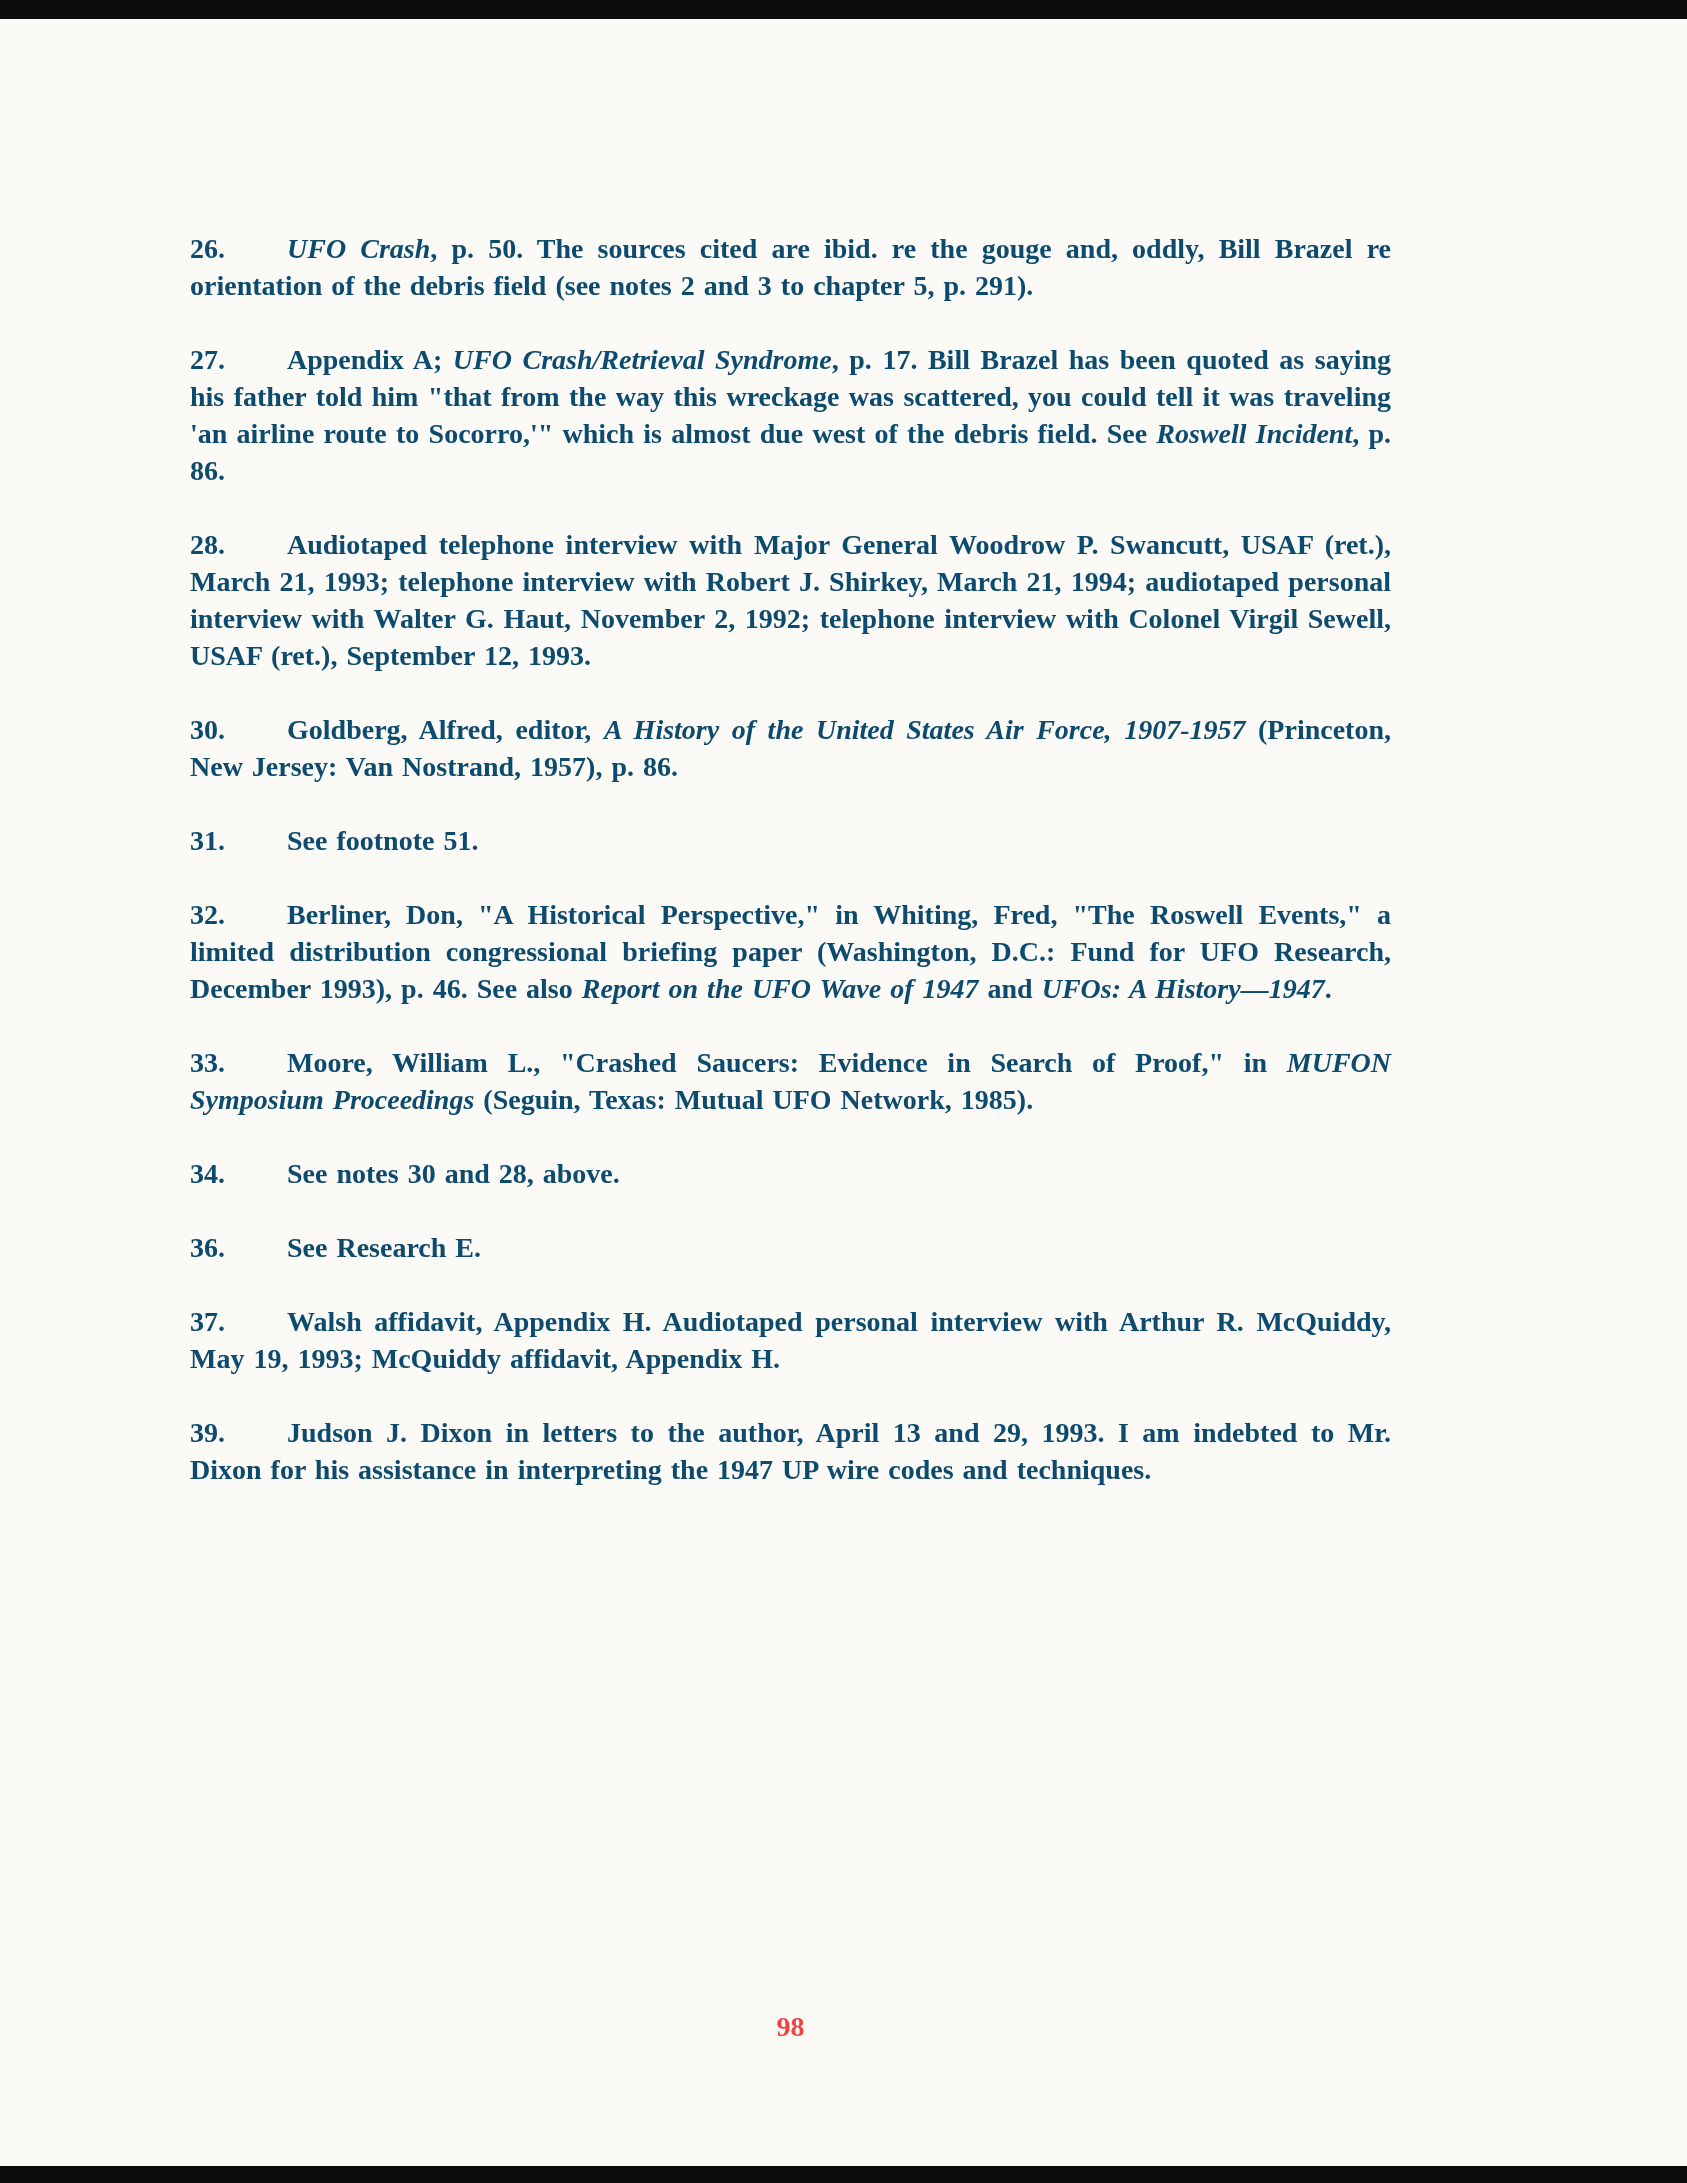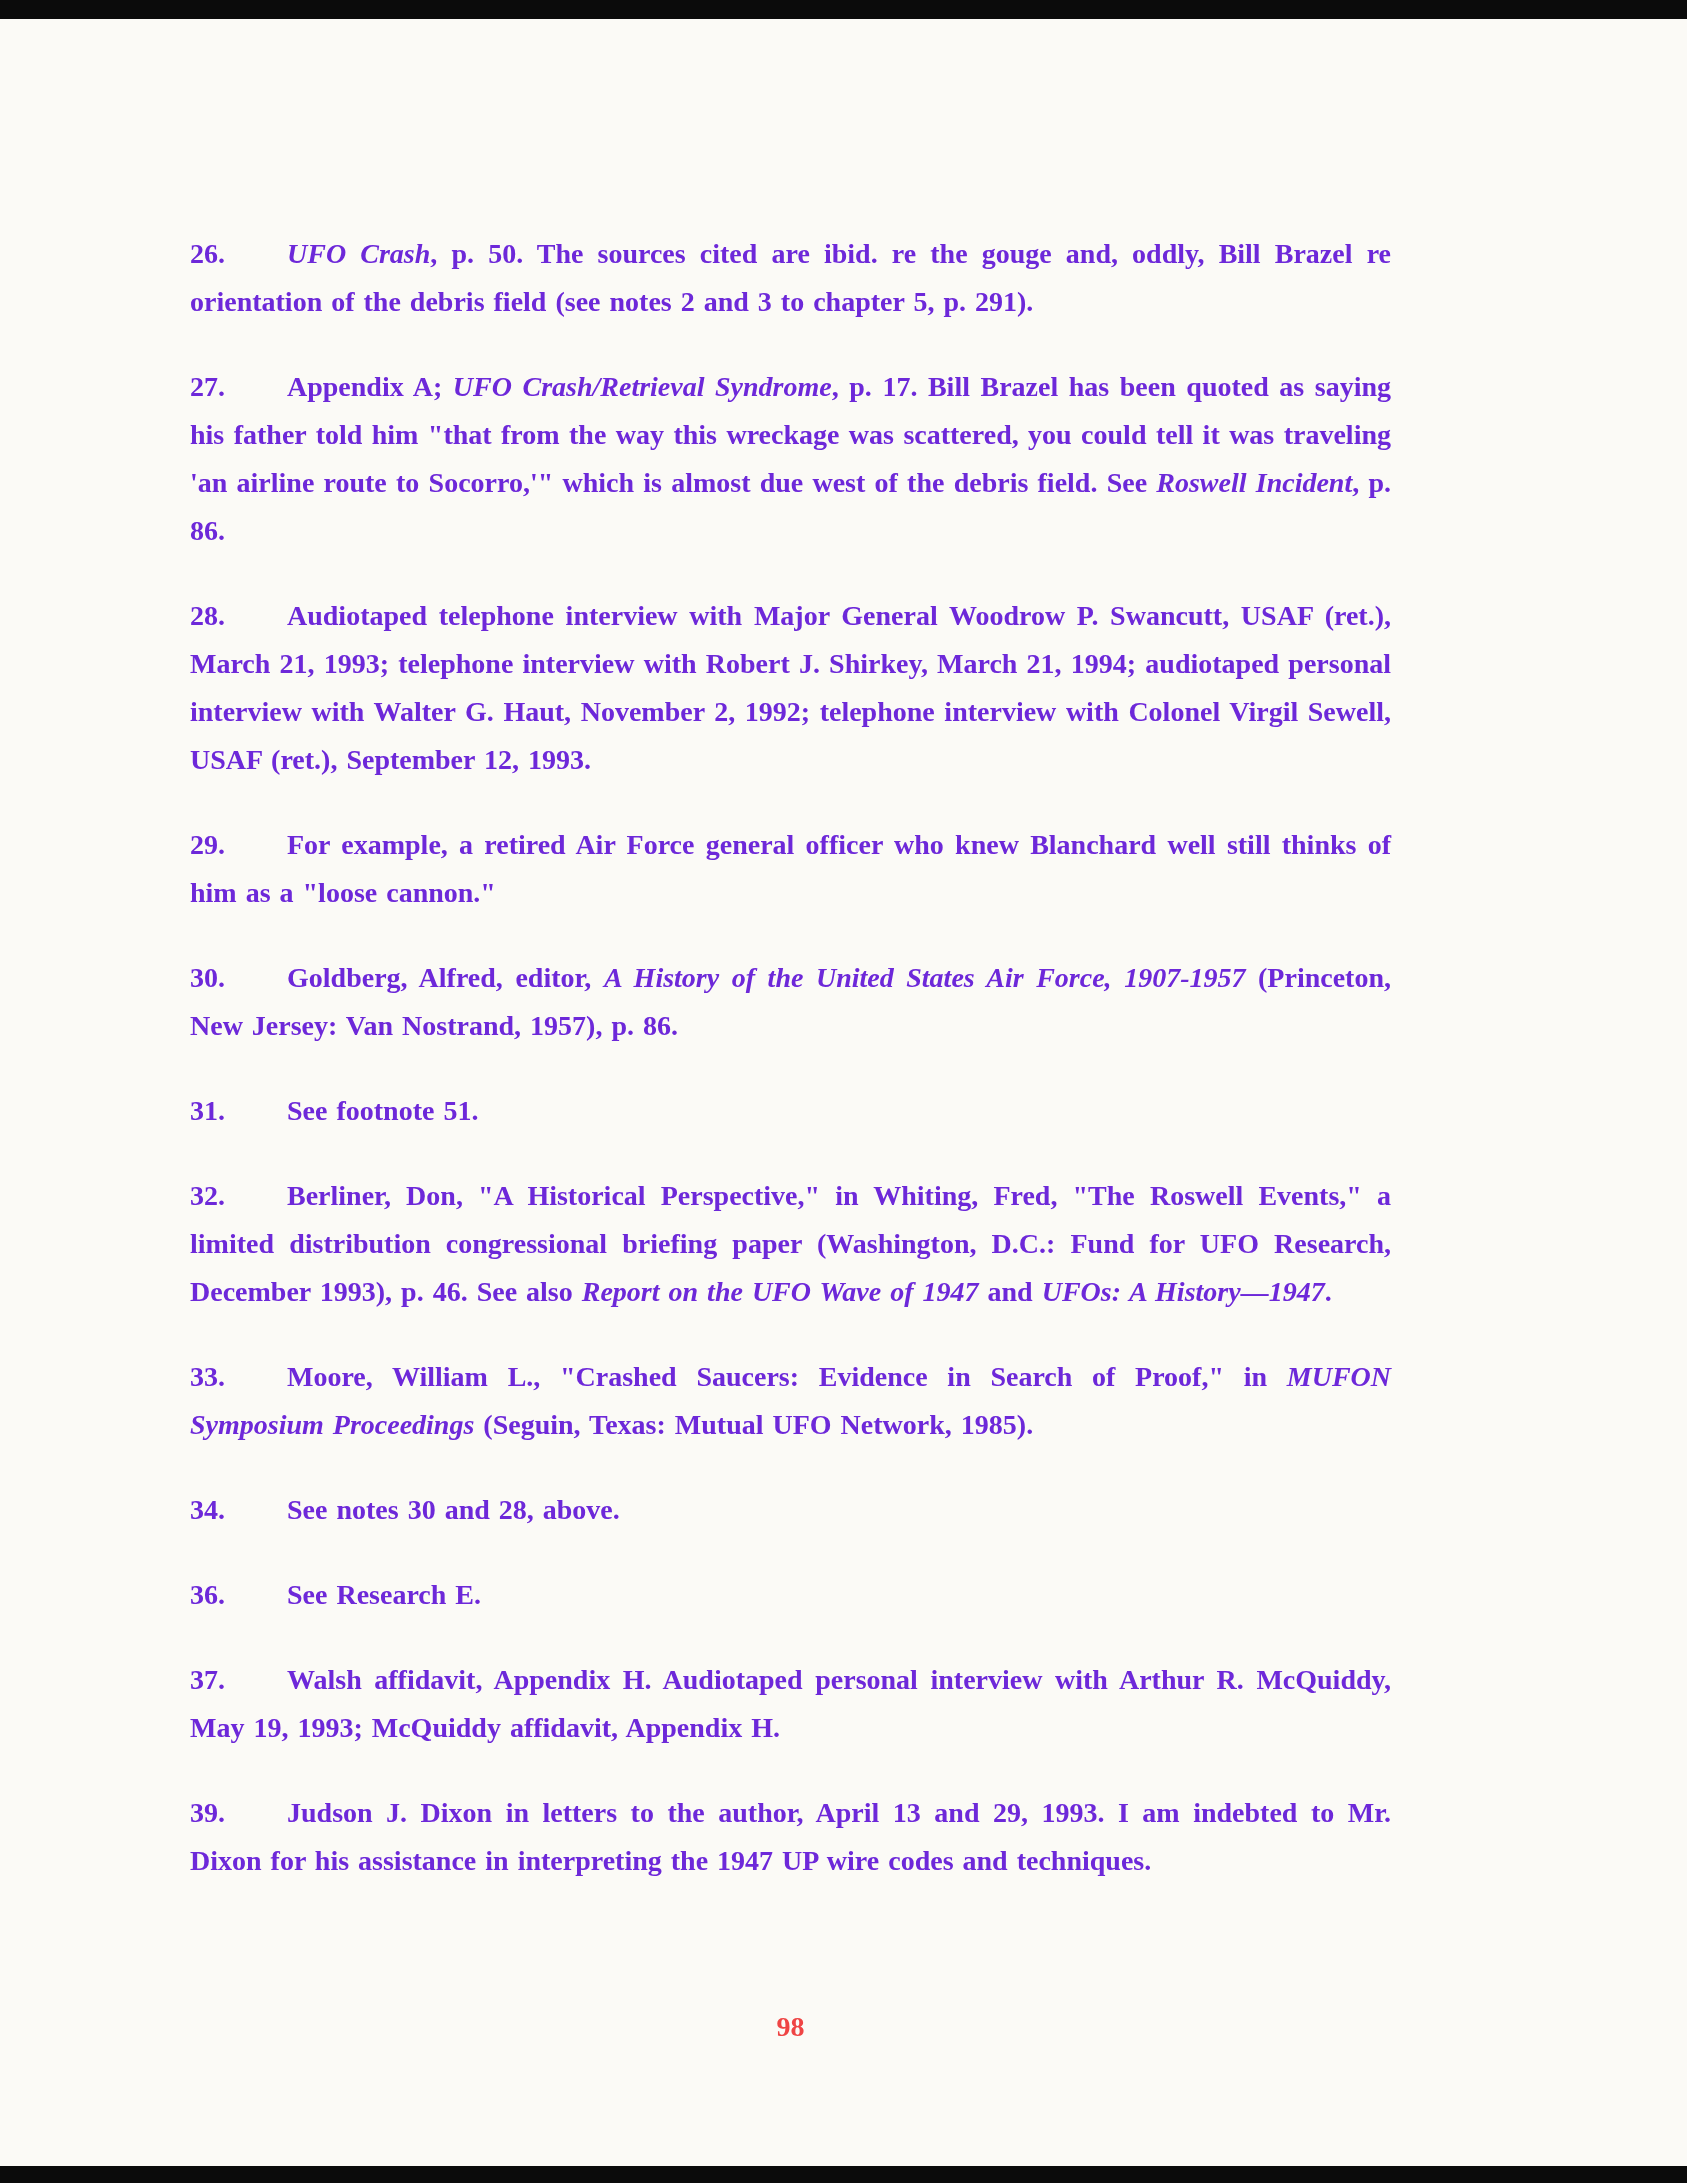--- a/index.html
+++ b/index.html
@@ -31,23 +31,23 @@
   }
   .content {
     position: absolute;
     left: 190px;
     top: 230px;
     width: 1201px;
   }
   .note {
     margin: 0 0 37px 0;
     font-size: 28px;
-    line-height: 48px;
+    line-height: 37px;
     font-weight: 700;
-    color: #6d28d9;
+    color: #0c4a6e;
     text-align: justify;
     word-spacing: 2px;
   }
   .note:last-child {
     margin-bottom: 0;
   }
   .note-num {
     display: inline-block;
     width: 97px;
   }
@@ -68,21 +68,20 @@
 </head>
 <body>
 
 <div class="page">
   <div class="scan-bar-top"></div>
 
   <div class="content" id="notes-container">
       <p class="note"><span class="note-num">26.</span><span><span class="it">UFO Crash</span><span>, p. 50.  The sources cited are ibid. re the gouge and, oddly, Bill Brazel re orientation of the debris field (see notes 2 and 3 to chapter 5, p. 291).</span></span></p>
       <p class="note"><span class="note-num">27.</span><span><span>Appendix A; </span><span class="it">UFO Crash/Retrieval Syndrome</span><span>, p. 17.  Bill Brazel has been quoted as saying his father told him "that from the way this wreckage was scattered, you could tell it was traveling 'an airline route to Socorro,'" which is almost due west of the debris field.  See </span><span class="it">Roswell Incident</span><span>, p. 86.</span></span></p>
       <p class="note"><span class="note-num">28.</span><span><span>Audiotaped telephone interview with Major General Woodrow P. Swancutt, USAF (ret.), March 21, 1993; telephone interview with Robert J. Shirkey, March 21, 1994; audiotaped personal interview with Walter G. Haut, November 2, 1992; telephone interview with Colonel Virgil Sewell, USAF (ret.), September 12, 1993.</span></span></p>
-      <p class="note"><span class="note-num">29.</span><span><span>For example, a retired Air Force general officer who knew Blanchard well still thinks of him as a "loose cannon."</span></span></p>
       <p class="note"><span class="note-num">30.</span><span><span>Goldberg, Alfred, editor, </span><span class="it">A History of the United States Air Force, 1907-1957</span><span> (Princeton, New Jersey:  Van Nostrand, 1957), p. 86.</span></span></p>
       <p class="note"><span class="note-num">31.</span><span><span>See footnote 51.</span></span></p>
       <p class="note"><span class="note-num">32.</span><span><span>Berliner, Don, "A Historical Perspective," in Whiting, Fred, "The Roswell Events," a limited distribution congressional briefing paper (Washington, D.C.:  Fund for UFO Research, December 1993), p. 46.  See also </span><span class="it">Report on the UFO Wave of 1947</span><span> and </span><span class="it">UFOs:  A History—1947</span><span>.</span></span></p>
       <p class="note"><span class="note-num">33.</span><span><span>Moore, William L., "Crashed Saucers:  Evidence in Search of Proof," in </span><span class="it">MUFON Symposium Proceedings</span><span> (Seguin, Texas:  Mutual UFO Network, 1985).</span></span></p>
       <p class="note"><span class="note-num">34.</span><span><span>See notes 30 and 28, above.</span></span></p>
       <p class="note"><span class="note-num">36.</span><span><span>See Research E.</span></span></p>
       <p class="note"><span class="note-num">37.</span><span><span>Walsh affidavit, Appendix H.  Audiotaped personal interview with Arthur R. McQuiddy, May 19, 1993; McQuiddy affidavit, Appendix H.</span></span></p>
       <p class="note"><span class="note-num">39.</span><span><span>Judson J. Dixon in letters to the author, April 13 and 29, 1993.  I am indebted to Mr. Dixon for his assistance in interpreting the 1947 UP wire codes and techniques.</span></span></p>
     </div>
 

